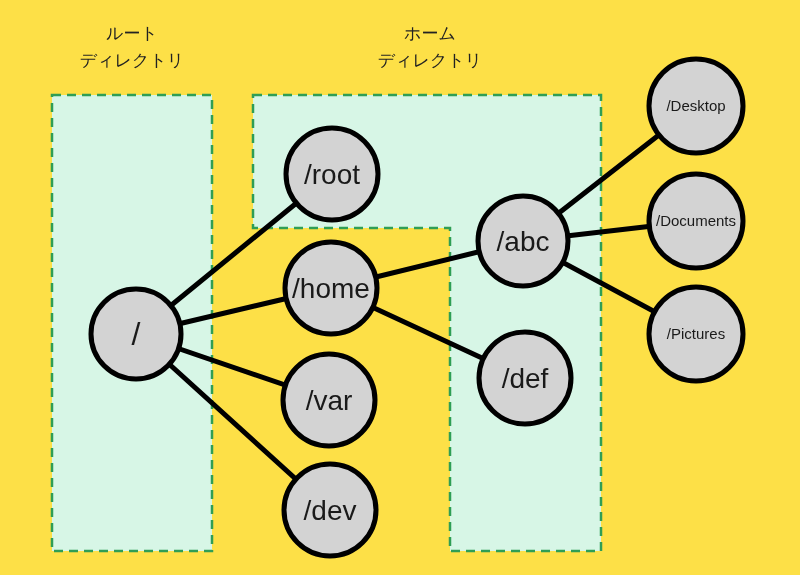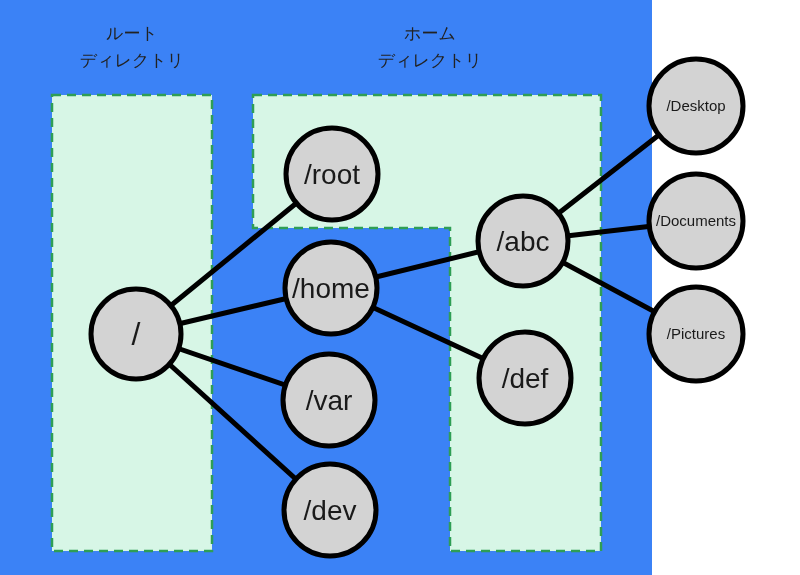--- a/index.html
+++ b/index.html
@@ -6,23 +6,23 @@
     margin: 0;
     padding: 0;
     background: #ffffff;
     width: 800px;
     height: 575px;
     overflow: hidden;
     font-family: "Liberation Sans", "DejaVu Sans", sans-serif;
   }
   .stage {
     position: relative;
-    width: 652px;
+    width: 800px;
     height: 575px;
-    background: #3b82f6;
+    background: #fde047;
     text-decoration: underline;
   }
   svg { display: block; }
   .region {
     fill: var(--region-fill, #d7f6e6);
     stroke: var(--region-border, #2f9e55);
     stroke-width: 2.5;
     stroke-dasharray: 9 6;
   }
   .edge {

